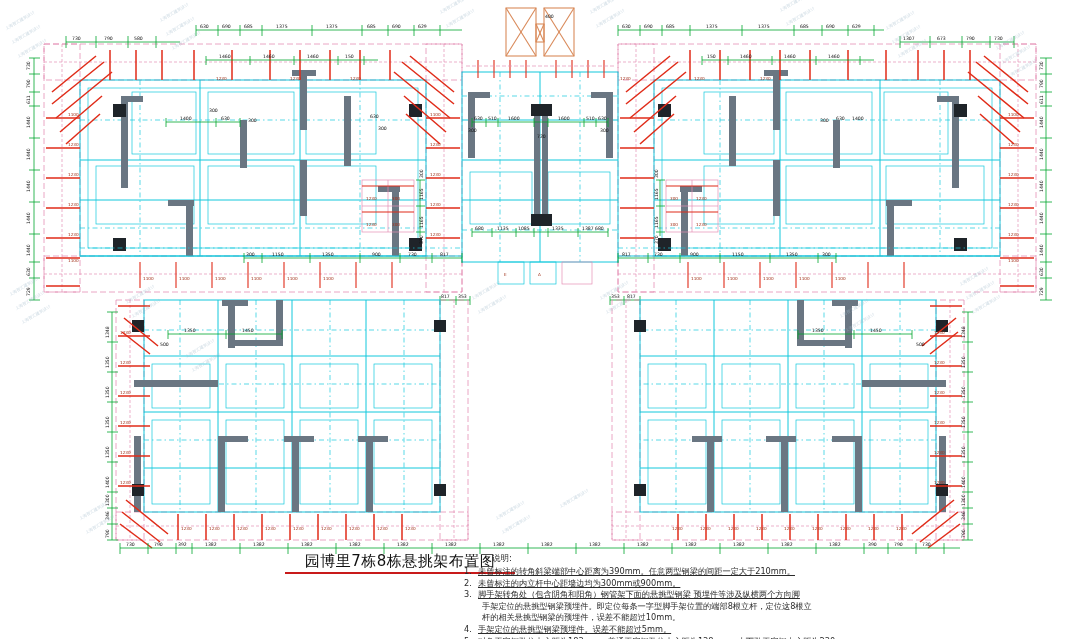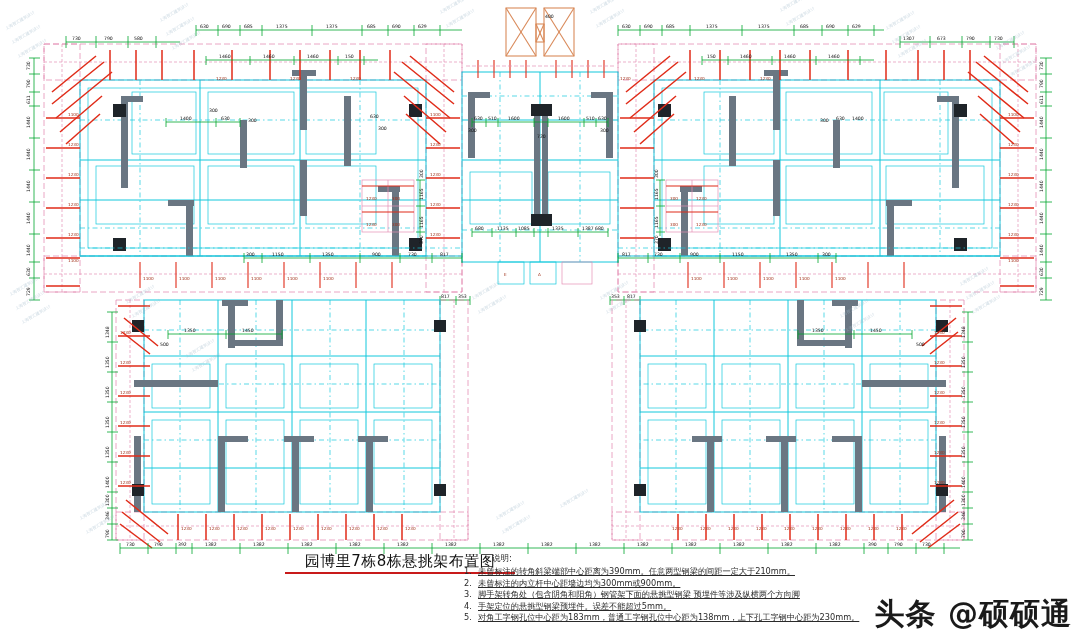--- a/index.html
+++ b/index.html
@@ -985,27 +985,28 @@
 
     <div class="nrow">
       <span class="nnum">2.</span>
       <span class="ntxt">未曾标注的内立杆中心距墙边均为300mm或900mm。</span>
     </div>
 
     <div class="nrow">
       <span class="nnum">3.</span>
       <span class="ntxt">脚手架转角处（包含阴角和阳角）钢管架下面的悬挑型钢梁 预埋件等涉及纵横两个方向脚</span>
     </div>
+    <div class="nsub">手架定位的悬挑型钢梁预埋件。即定位每条一字型脚手架位置的端部8根立杆，定位这8根立</div>
+    <div class="nsub">杆的相关悬挑型钢梁的预埋件，误差不能超过10mm。</div>
 
     <div class="nrow">
       <span class="nnum">4.</span>
       <span class="ntxt">手架定位的悬挑型钢梁预埋件。误差不能超过5mm。</span>
     </div>
 
     <div class="nrow">
       <span class="nnum">5.</span>
       <span class="ntxt">对角工字钢孔位中心距为183mm，普通工字钢孔位中心距为138mm，上下孔工字钢中心距为230mm。</span>
     </div>
   </div>
 
-  <div class="wm wmat">头条 @硕硕通</div>
 
 </div>
 
 </body></html>

